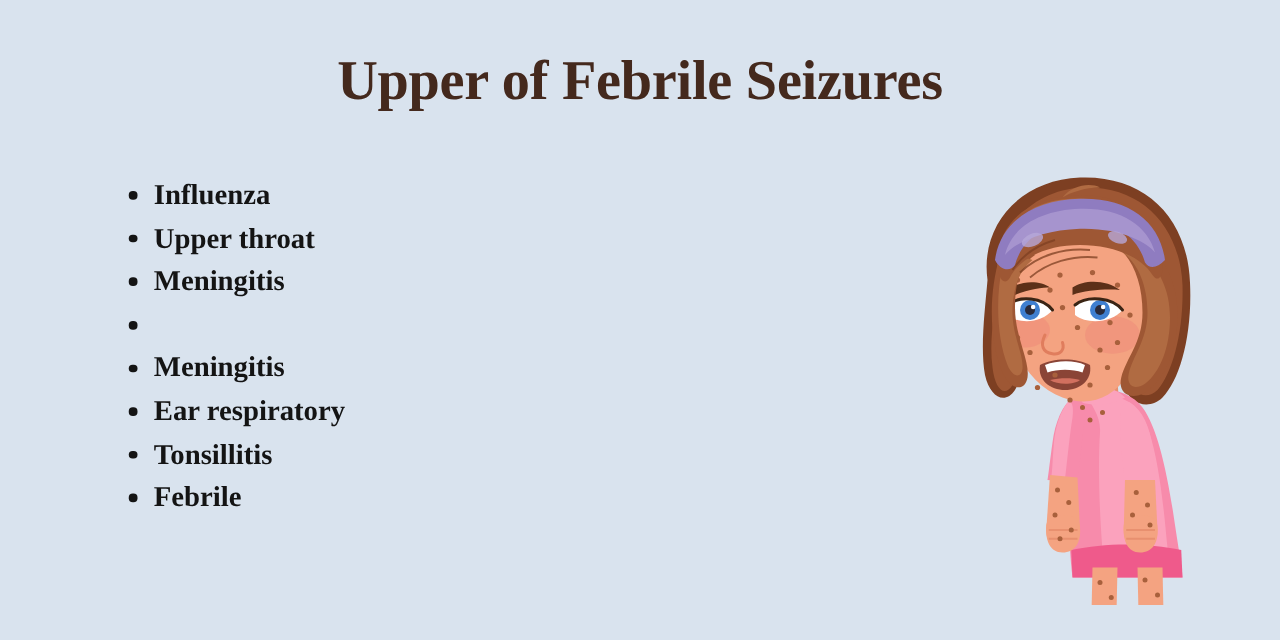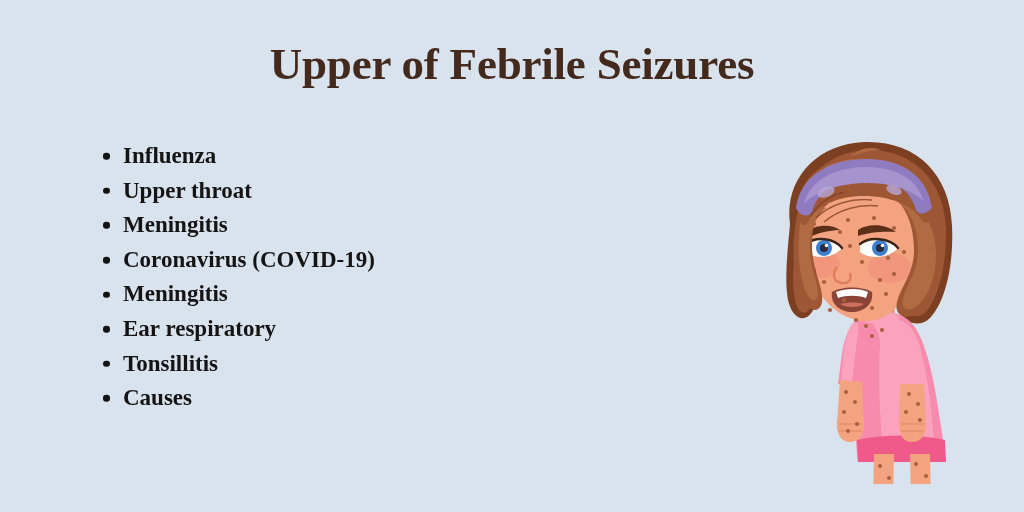--- a/index.html
+++ b/index.html
@@ -96,37 +96,36 @@
     <li>
       <span class="bullet"></span>
       <span>Upper throat</span>
     </li>
     <li>
       <span class="bullet"></span>
       <span>Meningitis</span>
     </li>
     <li>
       <span class="bullet"></span>
-      <span>Coronavirus (COVID-19)</span>
     </li>
     <li>
       <span class="bullet"></span>
       <span>Meningitis</span>
     </li>
     <li>
       <span class="bullet"></span>
       <span>Ear respiratory</span>
     </li>
     <li>
       <span class="bullet"></span>
       <span>Tonsillitis</span>
     </li>
     <li>
       <span class="bullet"></span>
-      <span>Causes</span>
+      <span>Febrile</span>
     </li>
   </ul>
 
   <div id="illustration">
     <svg viewBox="0 0 270 356" xmlns="http://www.w3.org/2000/svg">
       <defs>
         <clipPath id="faceClip">
           <path d="M44 70 C38 118 58 176 96 190 C132 202 158 168 162 122 C166 80 148 50 100 46 C70 44 47 50 44 70 Z"></path>
         </clipPath>
         <clipPath id="bodyClip">

